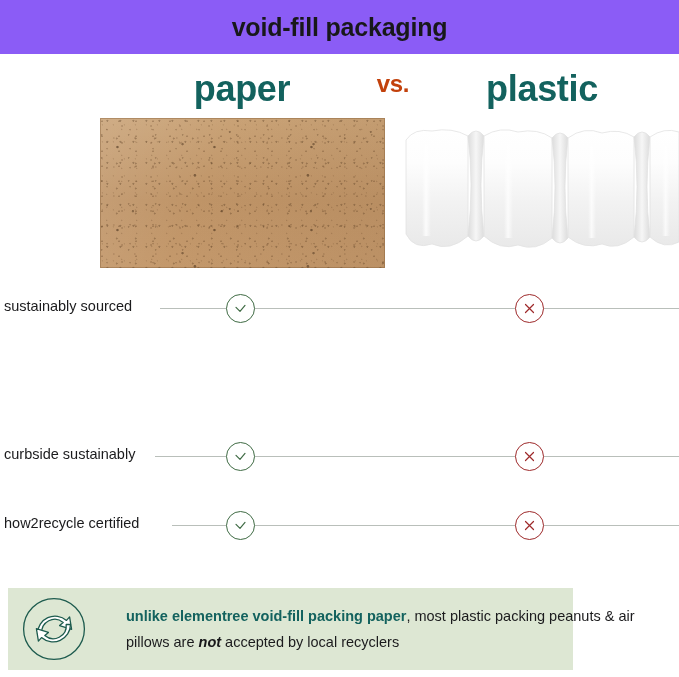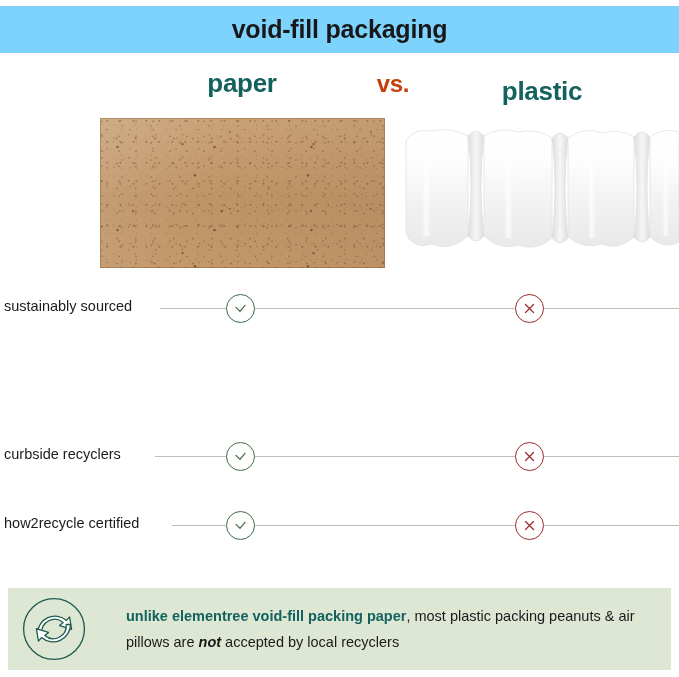--- a/index.html
+++ b/index.html
@@ -12,24 +12,24 @@
     background: #ffffff;
     font-family: "Liberation Sans", sans-serif;
     overflow: hidden;
     position: relative;
   }
 
   
   .title-band {
     position: absolute;
     left: 0;
-    top: 6px;
-    width: 679px;
-    height: 47px;
-    background: #7dd3fc;
+    top: 0;
+    width: 679px;
+    height: 54px;
+    background: #8b5cf6;
     display: flex;
     align-items: center;
     justify-content: center;
   }
   .title-text {
     font-size: 25px;
     font-weight: bold;
     color: #18181a;
     letter-spacing: -0.2px;
   }
@@ -37,31 +37,31 @@
   
   .col-headers {
     position: absolute;
     left: 0;
     top: 68px;
     width: 679px;
     height: 38px;
   }
   .col-head {
     position: absolute;
-    font-size: 26px;
+    font-size: 36px;
     font-weight: bold;
     letter-spacing: -0.3px;
     white-space: nowrap;
     transform: translateX(-50%);
   }
   .col-head.teal { color: #13625e; }
   .col-head.dark { color: #c2410c; }
   #head-paper   { left: 242px; top: 0; }
   #head-vs      { left: 393px; top: 2px; font-size: 24px; }
-  #head-plastic { left: 542px; top: 8px; }
+  #head-plastic { left: 542px; top: 0; }
 
   
   .media-row {
     position: absolute;
     left: 0;
     top: 118px;
     width: 679px;
     height: 152px;
   }
   .paper-swatch {
@@ -166,21 +166,21 @@
     left: 515px;
     border: 1.2px solid #9e2a2b;
   }
   .badge svg { display: block; }
 
   
   .footer {
     position: absolute;
     left: 8px;
     top: 588px;
-    width: 663px;
+    width: 565px;
     height: 82px;
     background: #dde7d3;
     display: flex;
     align-items: center;
   }
   .recycle-wrap {
     position: absolute;
     left: 14px;
     top: 9px;
     width: 64px;
@@ -278,21 +278,21 @@
       <svg width="13" height="13" viewBox="0 0 13 13">
         <path d="M2.5 2.5 L10.5 10.5 M10.5 2.5 L2.5 10.5" fill="none" stroke="#9e2a2b" stroke-width="1.2" stroke-linecap="round"></path>
         </svg>
     </div>
   </div>
 
 
   <div class="cmp-row" style="top:163px">
     <div class="rule"></div>
     <div class="rule-mask-left" style="width:155px"></div>
-    <div class="label">curbside recyclers</div>
+    <div class="label">curbside sustainably</div>
     <div class="badge ok">
       <svg width="15" height="15" viewBox="0 0 15 15">
           <path d="M3 6.4 L7 10.4 L12 4.4" fill="none" stroke="#3f6b44" stroke-width="1.2" stroke-linecap="round" stroke-linejoin="round"></path>
         </svg>
     </div>
     <div class="badge no">
       <svg width="13" height="13" viewBox="0 0 13 13">
         <path d="M2.5 2.5 L10.5 10.5 M10.5 2.5 L2.5 10.5" fill="none" stroke="#9e2a2b" stroke-width="1.2" stroke-linecap="round"></path>
         </svg>
     </div>

